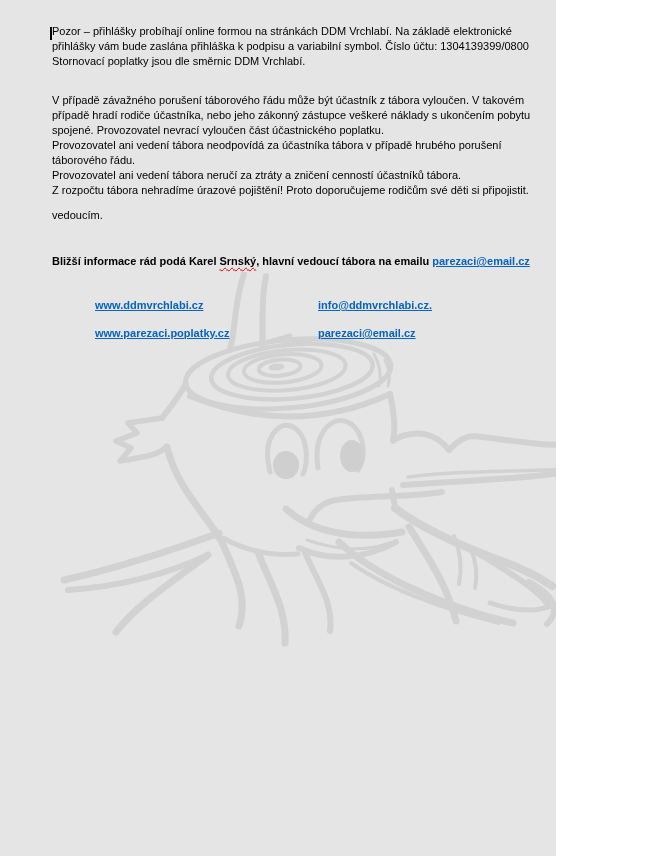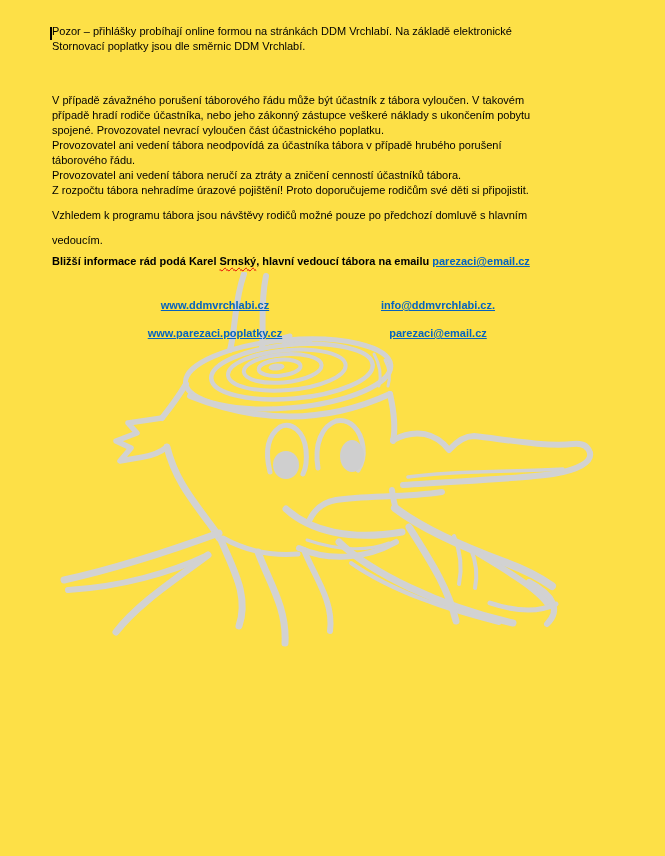--- a/index.html
+++ b/index.html
@@ -1,21 +1,21 @@
 <!DOCTYPE html>
 <html><head>
 <meta charset="utf-8">
 <style>
   html,body{margin:0;padding:0;}
   body{
     width:665px;height:856px;background:#ffffff;
     font-family:"Liberation Sans",sans-serif;color:#000;
     overflow:hidden;
   }
-  .page{position:relative;width:665px;height:856px;background:#fde047;overflow:hidden;}
+  .page{position:relative;width:556px;height:856px;background:#e5e5e5;overflow:hidden;}
 
   
   .stump{position:absolute;left:58px;top:272px;width:562px;height:392px;z-index:0;}
 
   
   .para{position:absolute;left:52px;font-size:11px;line-height:15px;
         white-space:nowrap;z-index:2;letter-spacing:0;}
   .p1{top:24px;}
   .p2{top:93px;}
   .p3{top:203px;line-height:25px;}
@@ -25,21 +25,21 @@
   .link{color:#0563c1;text-decoration:underline;cursor:pointer;font-weight:bold;}
   .misspell{
     text-decoration-line:underline;
     text-decoration-style:wavy;
     text-decoration-color:#e60000;
     text-decoration-thickness:1px;
     text-underline-offset:2px;
   }
 
   .linkcell{
-    position:absolute;width:240px;text-align:center;font-size:11px;
+    position:absolute;width:240px;font-size:11px;
     line-height:14px;white-space:nowrap;z-index:2;display:block;
   }
   .row1{top:298px;}
   .row2{top:326px;}
   .col1{left:95px;}
   .col2{left:318px;}
 </style>
 </head>
 <body>
 
@@ -102,35 +102,35 @@
       <path d="M421,282 C451,300 481,318 491,334" stroke-width="6"></path>
       <path d="M471,310 C496,323 503,338 489,352" stroke-width="6"></path>
       <path d="M432,331 C462,341 482,340 498,332" stroke-width="5"></path>
     </g>
   </svg>
 
   <div class="caret"></div>
 
   <div class="para p1">
     <div>Pozor – přihlášky probíhají online formou na stránkách DDM Vrchlabí. Na základě elektronické</div>
+    <div>přihlášky vám bude zaslána přihláška k podpisu a variabilní symbol. Číslo účtu: 1304139399/0800</div>
     <div>Stornovací poplatky jsou dle směrnic DDM Vrchlabí.</div>
   </div>
 
   <div class="para p2">
     <div>V případě závažného porušení táborového řádu může být účastník z tábora vyloučen. V takovém</div>
     <div>případě hradí rodiče účastníka, nebo jeho zákonný zástupce veškeré náklady s ukončením pobytu</div>
     <div>spojené. Provozovatel nevrací vyloučen část účastnického poplatku.</div>
     <div>Provozovatel ani vedení tábora neodpovídá za účastníka tábora v případě hrubého porušení</div>
     <div>táborového řádu.</div>
     <div>Provozovatel ani vedení tábora neručí za ztráty a zničení cenností účastníků tábora.</div>
     <div>Z rozpočtu tábora nehradíme úrazové pojištění! Proto doporučujeme rodičům své děti si připojistit.</div>
   </div>
 
   <div class="para p3">
-    <div>Vzhledem k programu tábora jsou návštěvy rodičů možné pouze po předchozí domluvě s hlavním</div>
     <div>vedoucím.</div>
   </div>
 
   <div class="para contact">
     <div>
       <span>Bližší informace rád podá Karel </span><span class="misspell">Srnský</span><span>, hlavní vedoucí tábora na emailu </span><a class="link">parezaci@email.cz</a>
     </div>
   </div>
 
   <a class="link linkcell row1 col1">www.ddmvrchlabi.cz</a>

